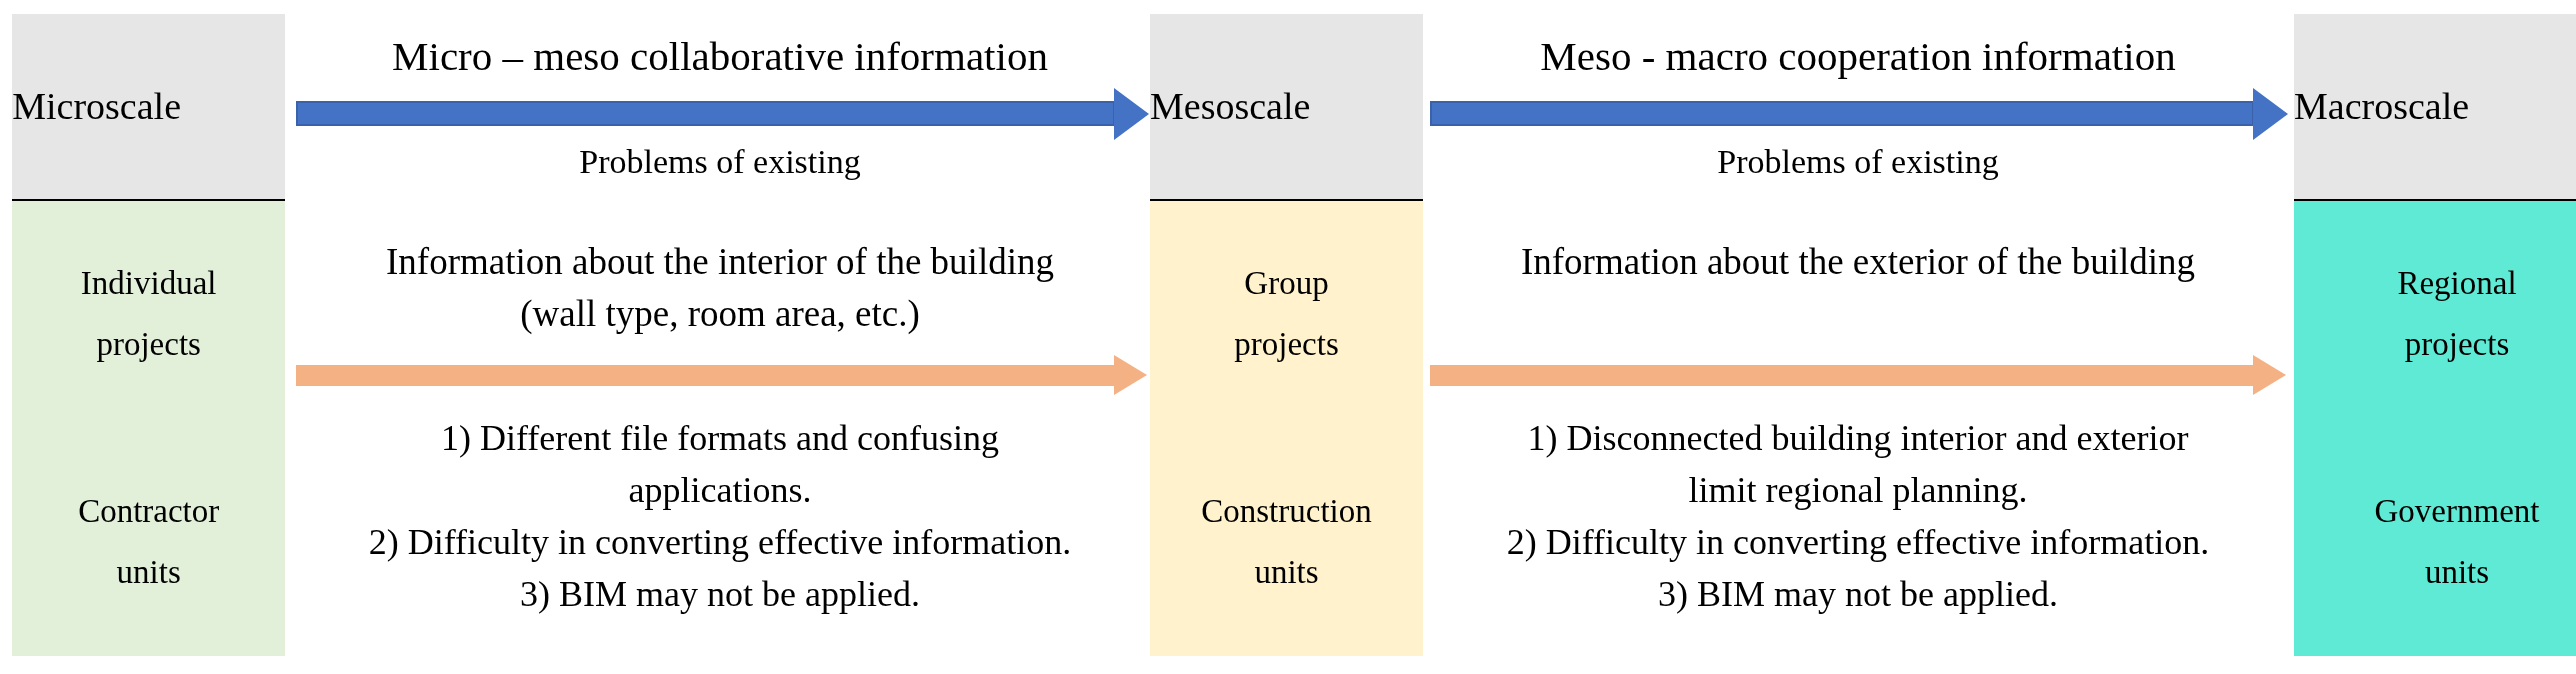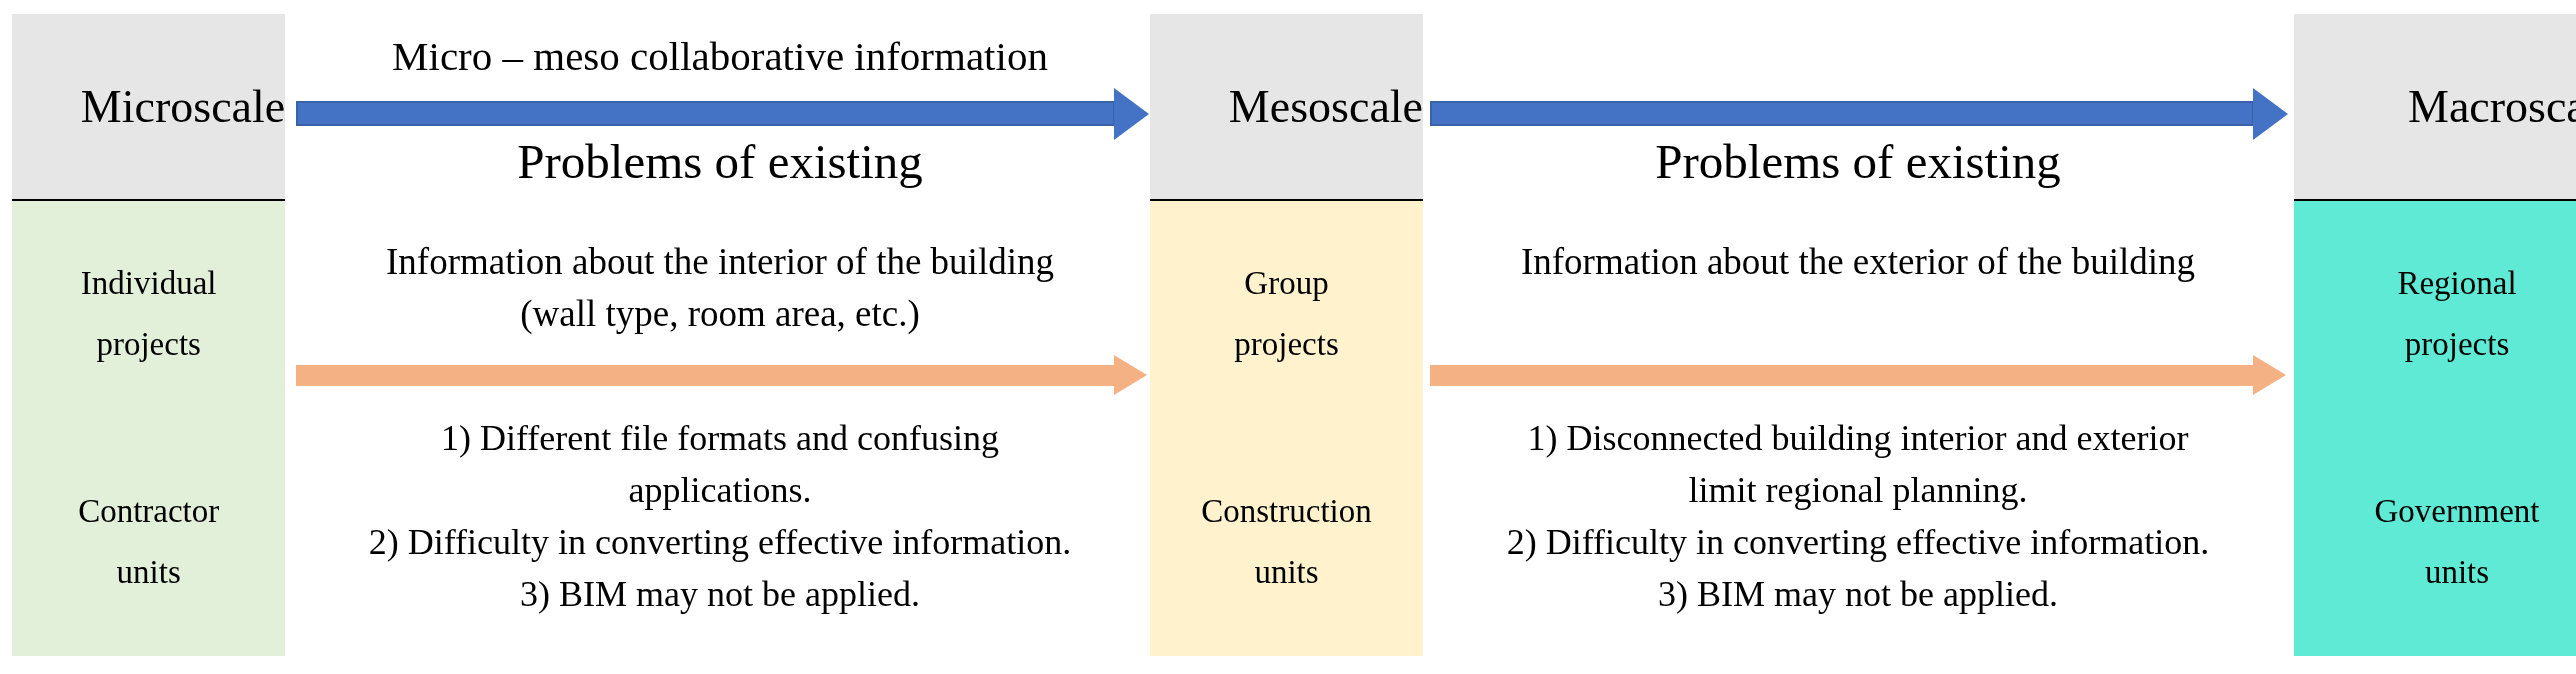--- a/index.html
+++ b/index.html
@@ -12,42 +12,42 @@
     color: #000000;
     overflow: hidden;
   }
 
   
   .col { position: absolute; top: 13.6px; width: 273px; }
   .col-header {
     height: 185px;
     background: #e7e6e6;
     border-bottom: 2.7px solid #000000;
-    display: flex; align-items: center; justify-content: flex-end;
-    font-size: 46px;
+    display: flex; align-items: center; justify-content: flex-start;
+    font-size: 38px;
     white-space: nowrap;
   }
   .col-body { height: 455px; display: flex; flex-direction: column; }
   .col-cell {
     flex: 1;
     display: flex; flex-direction: column;
     align-items: center; justify-content: center;
     text-align: center;
     font-size: 33px; line-height: 41px; gap: 20px;
   }
   .body-micro { background: #e2efd9; }
   .body-meso  { background: #fff2cc; justify-content: flex-end; }
   .body-macro { background: #5eead4; }
 
   
   .flow-text { position: absolute; text-align: center; }
   .flow-1 { left: 285px;  width: 870px; }
   .flow-2 { left: 1419px; width: 878px; }
   .flow-title    { top: 31px;  font-size: 41px; line-height: 50px; }
-  .flow-subtitle { top: 137px; font-size: 49px; line-height: 50px; }
+  .flow-subtitle { top: 137px; font-size: 34px; line-height: 50px; }
   .flow-info     { top: 236px; font-size: 37px; line-height: 52px; }
   .flow-problems { top: 412px; font-size: 36px; line-height: 52px; }
 
   
   .shaft { position: absolute; box-sizing: border-box; }
   .shaft-blue {
     top: 101px; height: 25px;
     background: #4472c4;
     border: 2px solid #3a62ab;
   }
@@ -137,20 +137,21 @@
   <div class="shaft shaft-orange" style="left:296px;width:819px"></div>
   <div class="head head-orange" style="left:1114px"></div>
 
   <div class="flow-text flow-1 flow-problems">
     <div>1) Different file formats and confusing</div>
     <div>applications.</div>
     <div>2) Difficulty in converting effective information.</div>
     <div>3) BIM may not be applied.</div>
   </div>
 
+  <div class="flow-text flow-2 flow-title">Meso - macro cooperation information</div>
 
   <div class="shaft shaft-blue" style="left:1430px;width:824px"></div>
   <div class="head head-blue" style="left:2253px"></div>
 
   <div class="flow-text flow-2 flow-subtitle">Problems of existing</div>
 
   <div class="flow-text flow-2 flow-info">
     <div>Information about the exterior of the building</div>
   </div>
 

